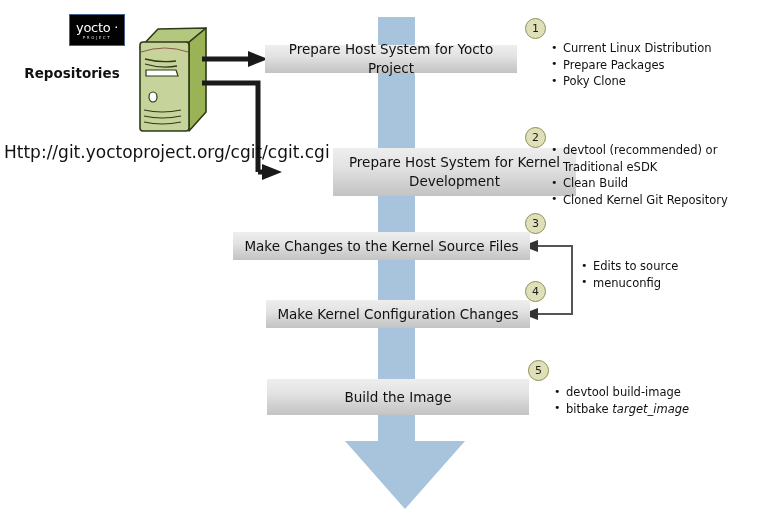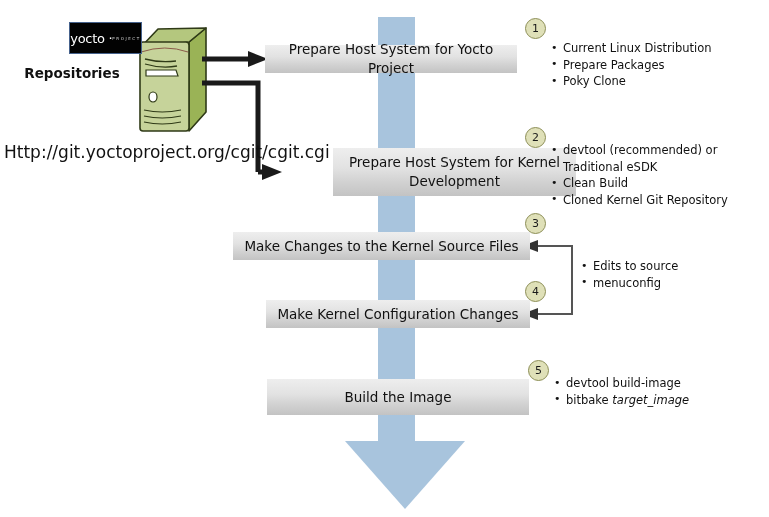--- a/index.html
+++ b/index.html
@@ -18,27 +18,27 @@
   #canvas {
     position: absolute;
     left: 0; top: 0;
     width: 769px;
     height: 517px;
   }
   .abs { position: absolute; }
 
   
   .logo-box {
-    left: 69px; top: 22px;
-    width: 73px; height: 32px;
+    left: 69px; top: 14px;
+    width: 56px; height: 32px;
     background: #020202;
     border: 1px solid #46628c;
     box-sizing: border-box;
     display: flex;
-    flex-direction: row;
+    flex-direction: column;
     align-items: center;
     justify-content: center;
     line-height: 1;
   }
   .logo-word {
     color: #ffffff;
     font-size: 13px;
     letter-spacing: -0.3px;
     font-family: "DejaVu Sans", "Liberation Sans", sans-serif;
   }
@@ -221,16 +221,16 @@
   <div class="bitem">Edits to source</div>
   <div class="bitem">menuconfig</div>
 </div>
 
 <div class="abs pbox" style="left:267px; top:379px; width:262px; height:36px;">
   <span>Build the Image</span>
 </div>
 <div class="abs step-circle" style="left:528px; top:360px;">
   <span>5</span>
 </div>
-<div class="abs blist" style="left:553px; top:375px;">
+<div class="abs blist" style="left:553px; top:384px;">
   <div class="bitem">devtool build-image</div>
   <div class="bitem"><span>bitbake </span><span class="ital">target_image</span></div>
 </div>
 
 </body></html>

